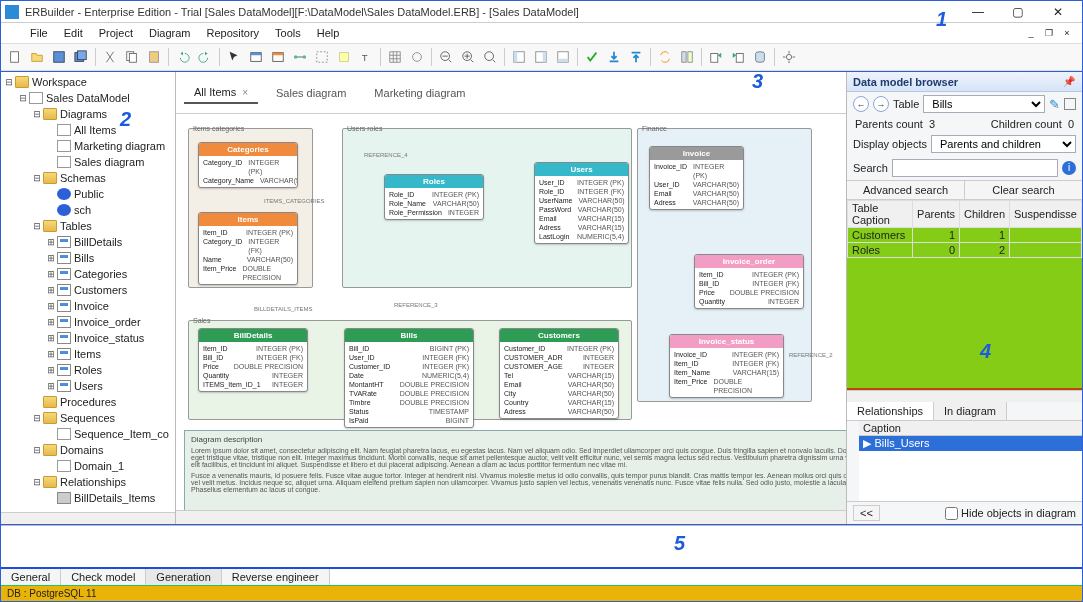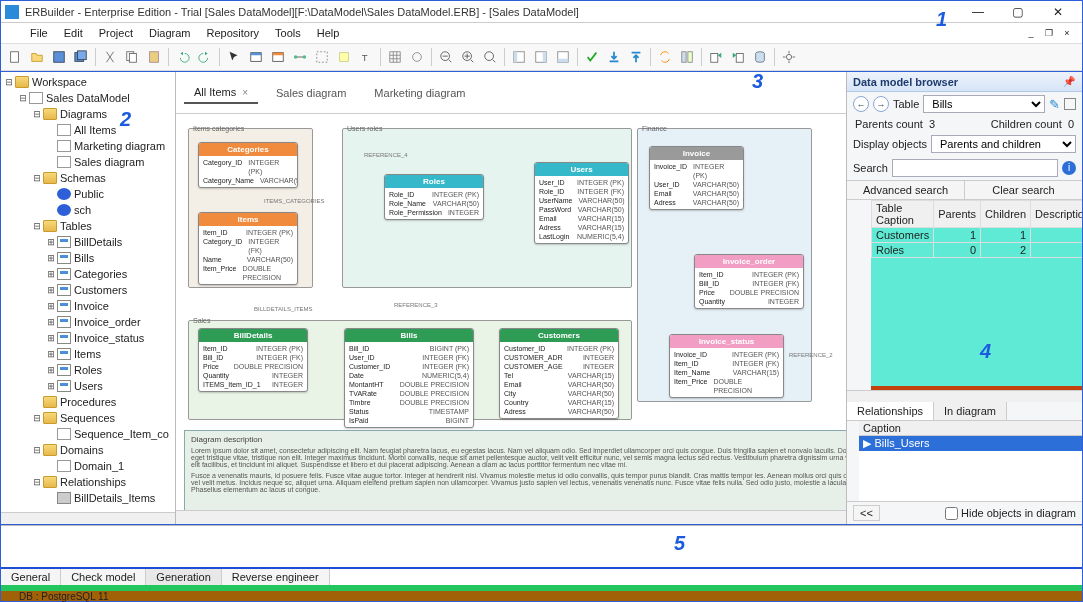--- a/index.html
+++ b/index.html
@@ -69,21 +69,21 @@
 .dmb .panel-head .pin { margin-left: auto; font-size: 10px; }
 .dmb-row { display: flex; align-items: center; padding: 3px 6px; gap: 4px; font-size: 11px; }
 .dmb-row .nav-btn { width: 16px; height: 16px; border: 1px solid #8aa6d6; border-radius: 50%; display: flex; align-items: center; justify-content: center; font-size: 9px; color: #345; background: #fff; }
 .dmb-select, .dmb-input { border: 1px solid #aab; background: #fff; font-size: 11px; padding: 1px 4px; }
 .dmb-select { flex: 1; height: 18px; }
 .dmb-input { flex: 1; height: 18px; }
 .dmb .stats { display: flex; padding: 2px 8px; font-size: 11px; justify-content: space-between; }
 .dmb .adv-row { display: flex; border-top: 1px solid #ccc; border-bottom: 1px solid #ccc; }
 .dmb .adv-btn { flex: 1; text-align: center; padding: 3px 0; font-size: 11px; background: #f5f5f5; }
 .dmb .adv-btn + .adv-btn { border-left: 1px solid #ccc; }
-.dmb-grid { flex: 1; min-height: 80px; overflow: auto; background: #5eead4; border-bottom: 4px solid #c2410c; font-size: 11px; margin-left: 24px; }
+.dmb-grid { flex: 1; min-height: 80px; overflow: auto; background: #84cc16; border-bottom: 2px solid #c2410c; font-size: 11px; }
 .dmb-grid table { width: 100%; border-collapse: collapse; }
 .dmb-grid th, .dmb-grid td { border: 1px solid #ddd; padding: 1px 4px; text-align: left; font-weight: normal; }
 .dmb-grid th { background: #f0f0f0; }
 .dmb-grid tr.selected td { background: #2c6fd8; color: #fff; }
 .dmb-grid .num { text-align: right; }
 .dmb-tabs { display: flex; border-bottom: 1px solid #ccc; }
 .dmb-tabs .tab { padding: 3px 10px; font-size: 11px; background: #f0f0f0; border-right: 1px solid #ccc; }
 .dmb-tabs .tab.active { background: #fff; }
 .dmb-rel-grid { height: 80px; background: #fff; overflow: auto; margin-left: 12px; }
 .dmb-rel-grid .cap-head { background: #f0f0f0; border-bottom: 1px solid #ccc; padding: 1px 4px; }
@@ -91,21 +91,21 @@
 .dmb-foot { display: flex; align-items: center; padding: 3px 6px; border-top: 1px solid #ccc; gap: 6px; font-size: 11px; }
 .dmb-foot .nav-sm { padding: 1px 6px; border: 1px solid #ccc; background: #f5f5f5; }
 .dmb-foot label { display: flex; align-items: center; gap: 3px; margin-left: auto; }
 
 .output { height: 60px; border-top: 1px solid #bbb; display: flex; flex-direction: column; }
 .output .out-body { flex: 1; background: #fff; }
 .output .out-tabs { display: flex; border-top: 2px solid #1d4ed8; }
 .output .out-tab { padding: 2px 10px; font-size: 11px; background: #f5f5f5; border-right: 1px solid #ccc; }
 .output .out-tab.active { background: #e8e8e8; }
 
-.statusbar { height: 16px; background: #a16207; border-top: 6px solid #22c55e; font-size: 10px; padding: 1px 18px; display: flex; align-items: center; }
+.statusbar { height: 16px; background: #eab308; border-top: 1px solid #22c55e; font-size: 10px; padding: 1px 6px; display: flex; align-items: center; }
 
 .ann { position: absolute; font-size: 20px; font-weight: bold; color: #1b5bdf; font-style: italic; z-index: 100; }
 </style>
 </head>
 <body>
 
 <div class="window">
 
   <div class="titlebar">
     <span class="app-icon"></span>
@@ -797,21 +797,21 @@
         <span class="adv-btn">Advanced search</span>
         <span class="adv-btn">Clear search</span>
       </div>
       <div class="dmb-grid">
         <table>
           <tbody>
               <tr>
             <th>Table Caption</th>
             <th>Parents</th>
             <th>Children</th>
-            <th>Description</th>
+            <th>Suspendisse</th>
           </tr>
           <tr>
             <td>Customers</td>
                 <td class="num">1</td>
                 <td class="num">1</td>
                 <td></td>
           </tr>
           <tr>
             <td>Roles</td>
                 <td class="num">0</td>

